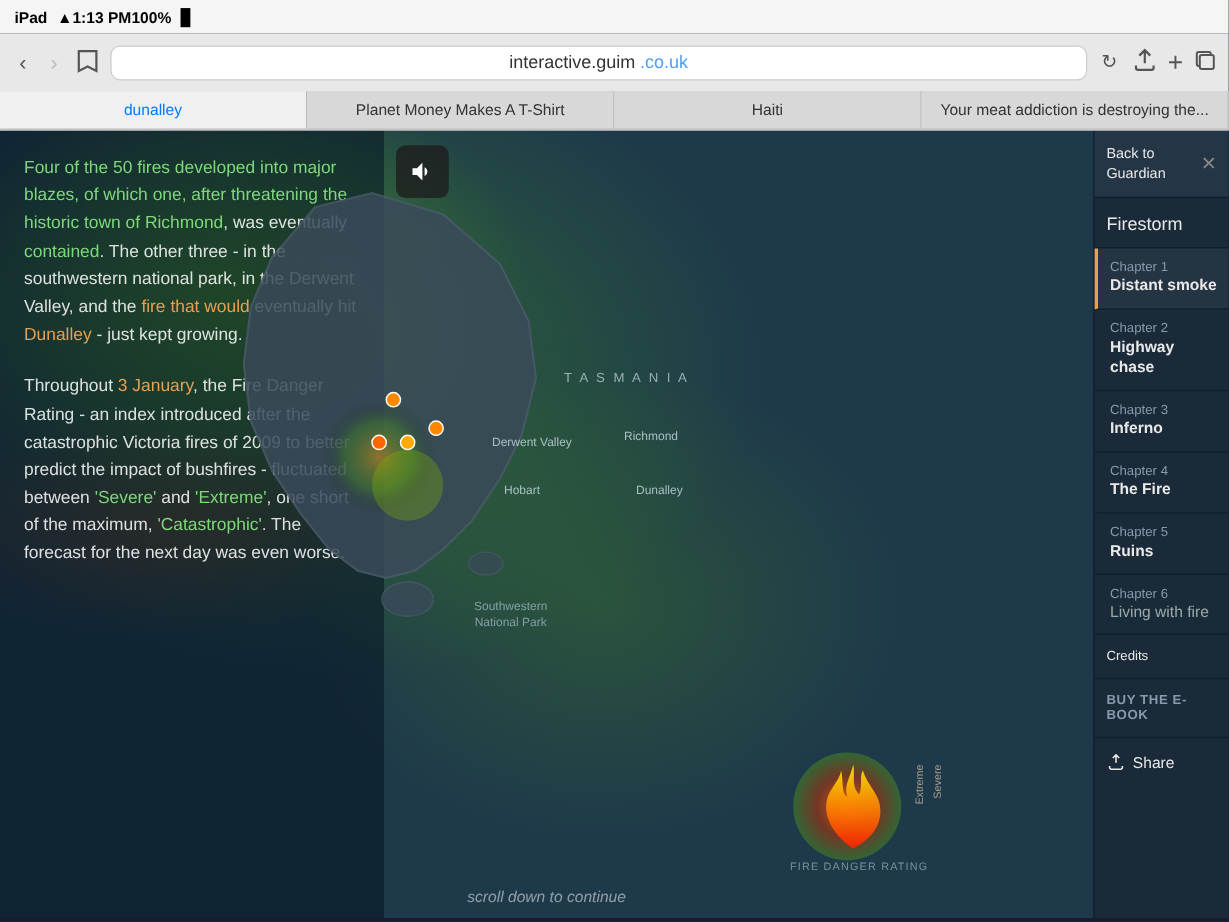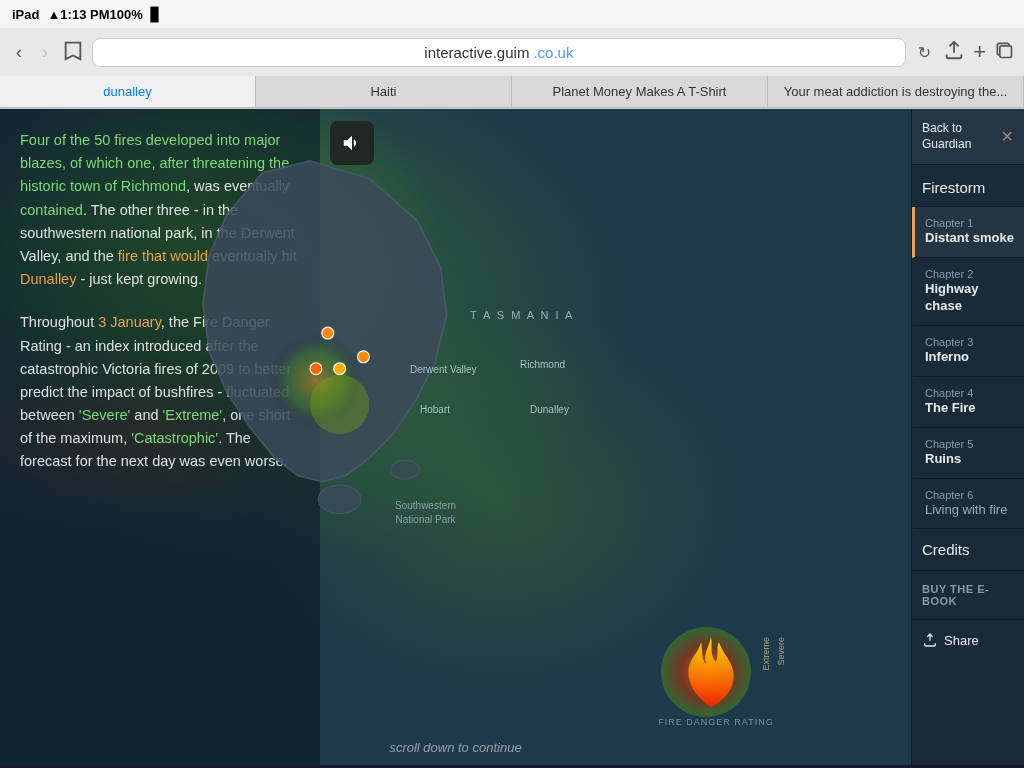--- a/index.html
+++ b/index.html
@@ -125,21 +125,21 @@
     .sidebar-chapter {
       padding: 10px 10px; border-bottom: 1px solid #0d1e2a; cursor: pointer;
       border-left: 3px solid transparent;
     }
     .sidebar-chapter.active { border-left-color: #e8a050; background: rgba(255,255,255,0.05); }
     .chapter-num { color: #8899aa; font-size: 11px; }
     .chapter-name { color: #e8e8e8; font-size: 13px; font-weight: 600; margin-top: 1px; line-height: 1.3; }
     .chapter-name.muted { color: #99aaaa; font-weight: 400; }
 
     .sidebar-credits {
-      padding: 12px 10px; color: #e8e8e8; font-size: 15px; cursor: pointer;
+      padding: 12px 10px; color: #e8e8e8; font-size: 11px; cursor: pointer;
       border-bottom: 1px solid #0d1e2a;
     }
     .sidebar-buy {
       padding: 12px 10px; color: #8899aa; font-size: 11px; letter-spacing: 0.5px;
       font-weight: 600; text-transform: uppercase; border-bottom: 1px solid #0d1e2a;
     }
     .sidebar-share {
       padding: 12px 10px; color: #e8e8e8; font-size: 13px; cursor: pointer;
       display: flex; align-items: center; gap: 6px;
     }
@@ -187,22 +187,22 @@
     <button class="tabs-btn">
       <svg width="20" height="20" viewBox="0 0 24 24" fill="none" stroke="#555" stroke-width="2">
         <rect x="4" y="4" width="14" height="14" rx="2"></rect>
         <rect x="7" y="7" width="14" height="14" rx="2" fill="#e8e8e8"></rect>
       </svg>
     </button>
   </div>
 
   <div class="browser-tabs">
     <div class="browser-tab active">dunalley</div>
+    <div class="browser-tab">Planet Money Makes A T-Shirt</div>
     <div class="browser-tab">Haiti</div>
-    <div class="browser-tab">Planet Money Makes A T-Shirt</div>
     <div class="browser-tab">Your meat addiction is destroying the...</div>
   </div>
 </div>
 
 <div class="main-area">
 
   <div class="content-area">
     <div class="map-bg"></div>
 
     <div class="article-text">

